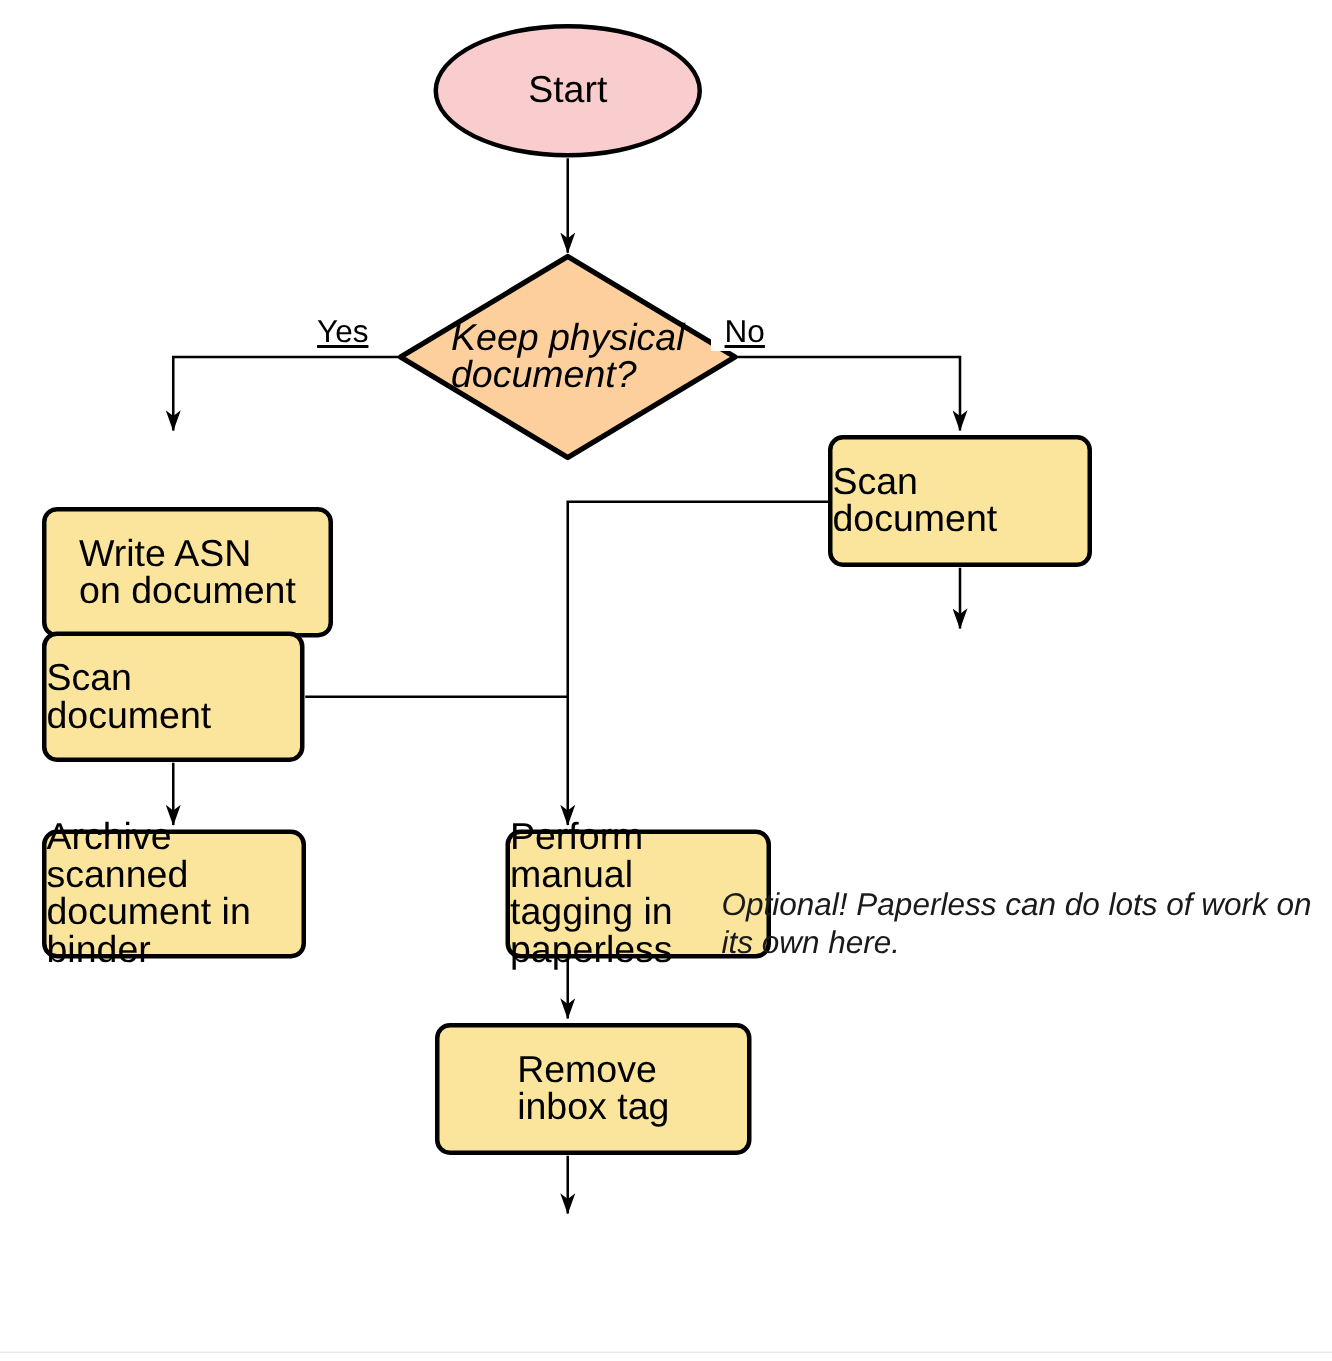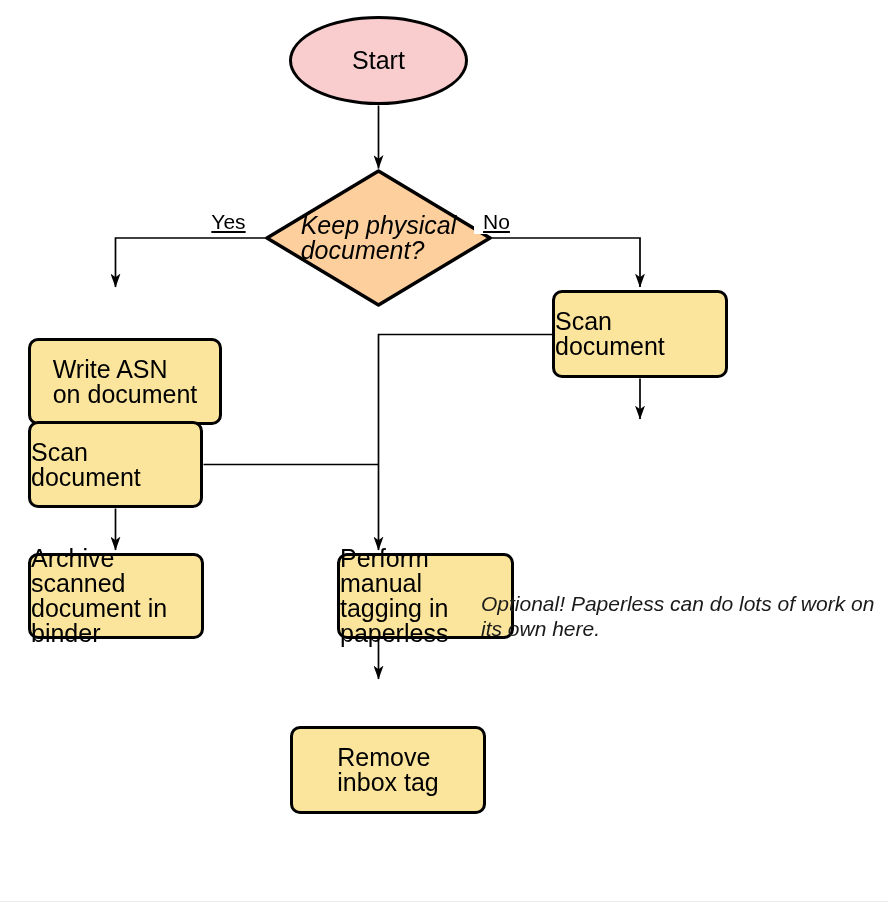--- a/index.html
+++ b/index.html
@@ -147,21 +147,21 @@
     <span>Scan document</span>
   </div>
 
 
   <div class="node process" style="left:290px; top:553px; width:177px; height:86px;margin-left:47px;">
     <span>Perform manual
 tagging in
 paperless</span>
   </div>
 
-  <div class="node process" style="left:290px; top:682px; width:196px; height:88px;margin-top:44px;">
+  <div class="node process" style="left:290px; top:682px; width:211px; height:88px;">
     <span>Remove
 inbox tag</span>
   </div>
 
 
   <div class="note">Optional! Paperless can do lots of work on
 its own here.</div>
 
   <div class="page-bottom-line"></div>
 

